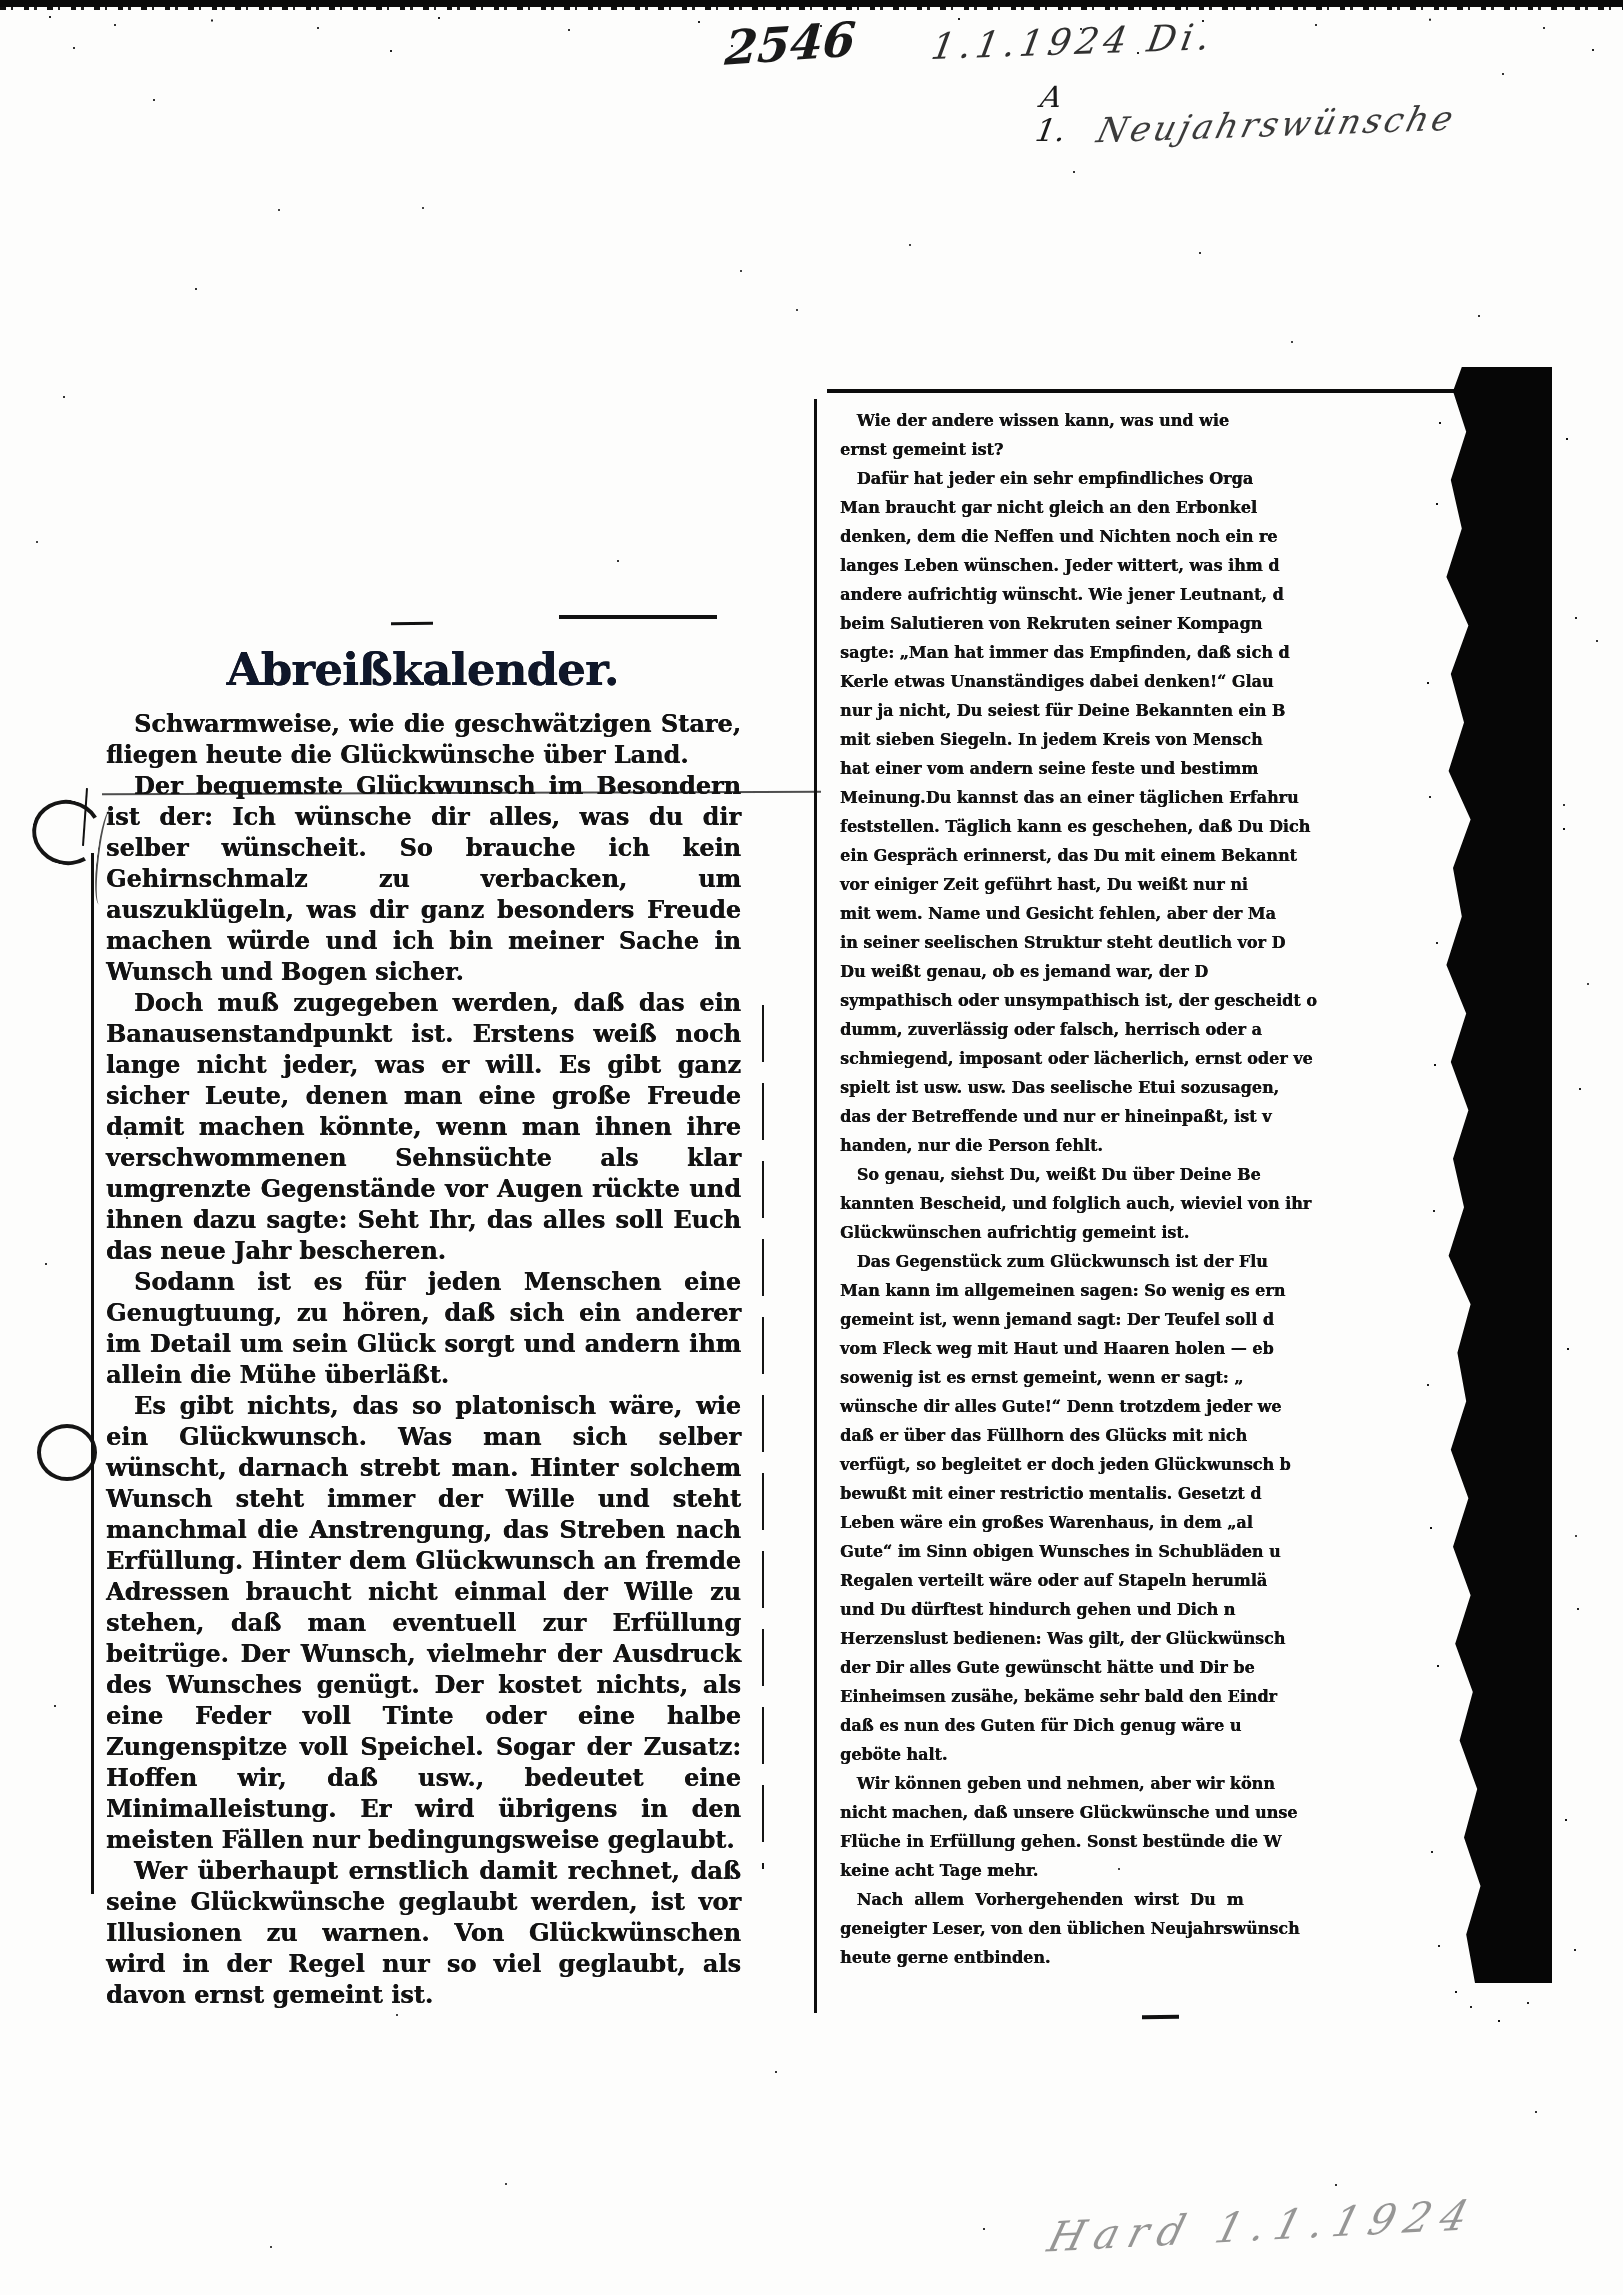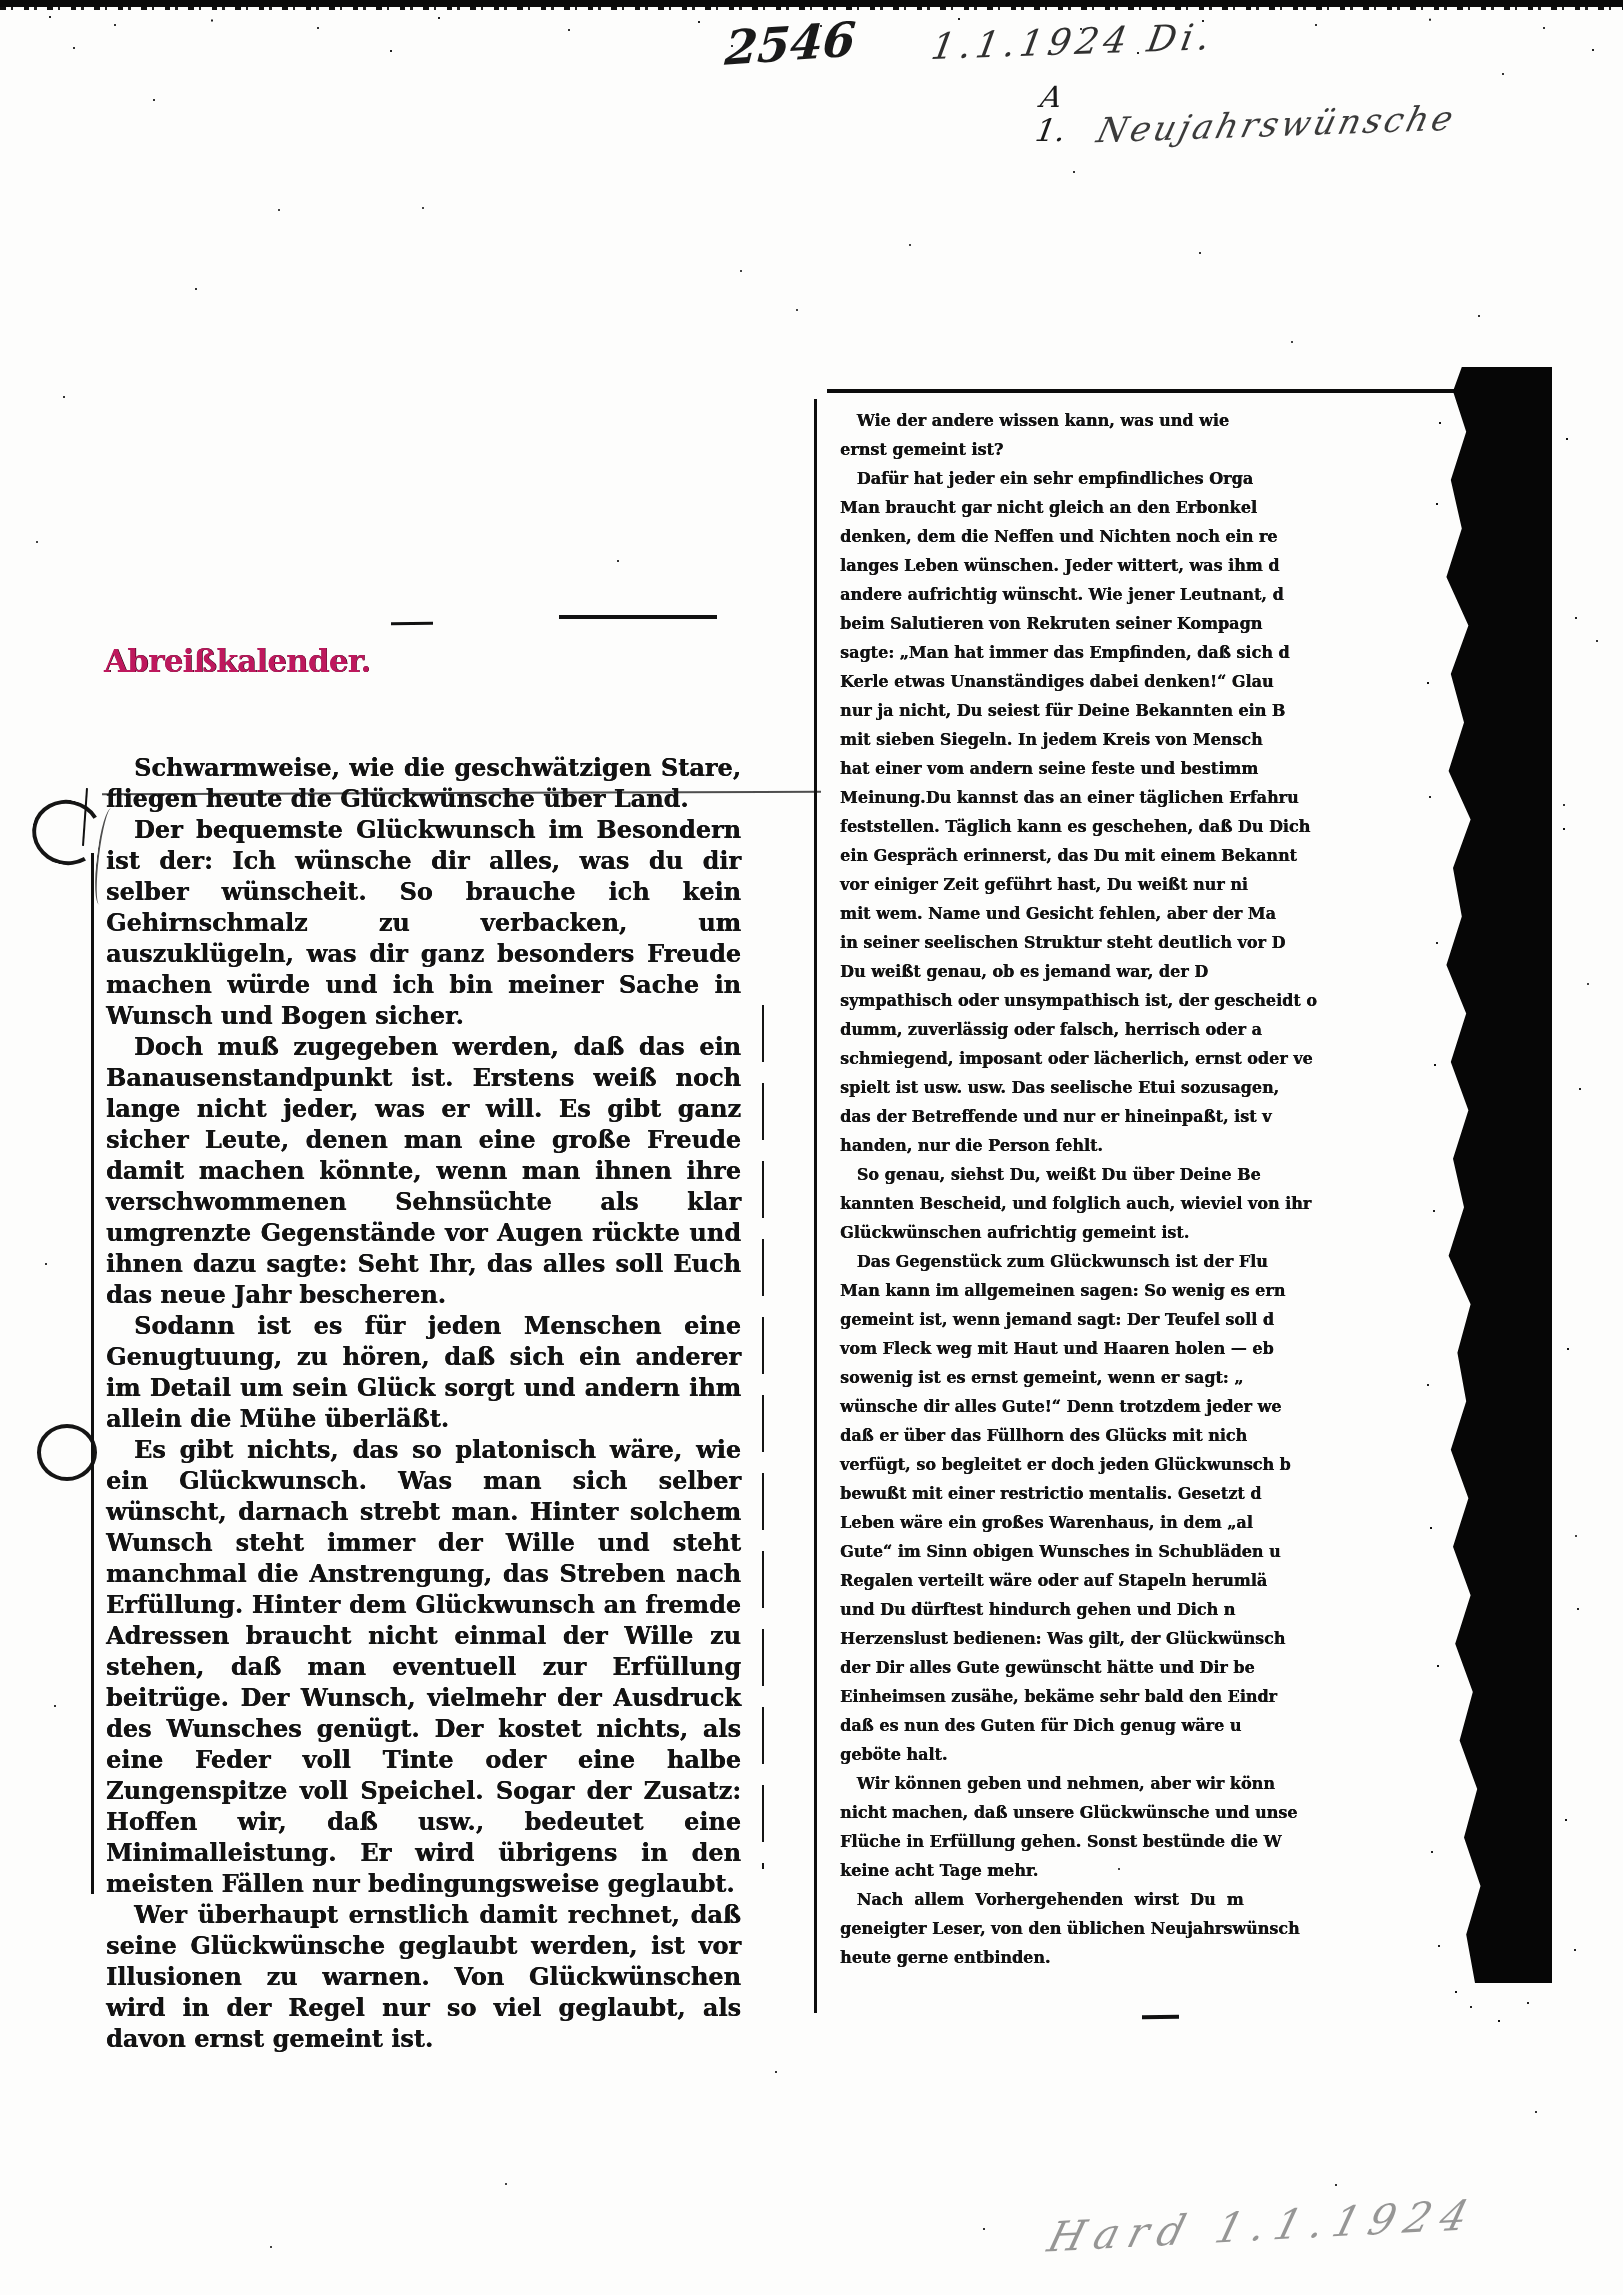--- a/index.html
+++ b/index.html
@@ -59,25 +59,25 @@
   .orn-dash{position:absolute;left:391px;top:622px;width:42px;height:3.2px;background:#111;transform:rotate(-1deg);}
   .orn-line{position:absolute;left:559px;top:615px;width:158px;height:4px;background:#111;}
   .scratch-underline{position:absolute;left:102px;top:792px;width:719px;height:2.4px;background:#222;
     transform:rotate(-.2deg);opacity:.8;}
   .rrule-top{position:absolute;left:827px;top:389px;width:674px;height:4px;background:#0c0c0c;}
   .rrule-v{position:absolute;left:814px;top:399px;width:3.2px;height:1614px;background:#0e0e0e;}
   .end-dash{position:absolute;left:1142px;top:2015px;width:37px;height:4px;background:#111;transform:rotate(-1deg);}
   
   .headline{
     position:absolute;left:104px;top:643px;width:637px;
-    font-size:31px;font-weight:bold;text-align:left;letter-spacing:-0.8px;color:#be185d;
+    font-size:45px;font-weight:bold;text-align:center;letter-spacing:-0.8px;color:#0f172a;
     text-shadow:0.4px 0 #000;
   }
   .col-left{
-    position:absolute;left:106px;top:752px;width:635px;
+    position:absolute;left:106px;top:708px;width:635px;
     font-size:24px;line-height:31px;font-weight:bold;text-align:justify;
     text-shadow:0.3px 0 #000;
   }
   .col-left p{margin:0;text-indent:28px;}
   .col-right{
     position:absolute;left:840px;top:406px;width:690px;
     font-size:16px;line-height:29px;font-weight:bold;white-space:pre-wrap;
     text-shadow:0.3px 0 #000;
   }
   

